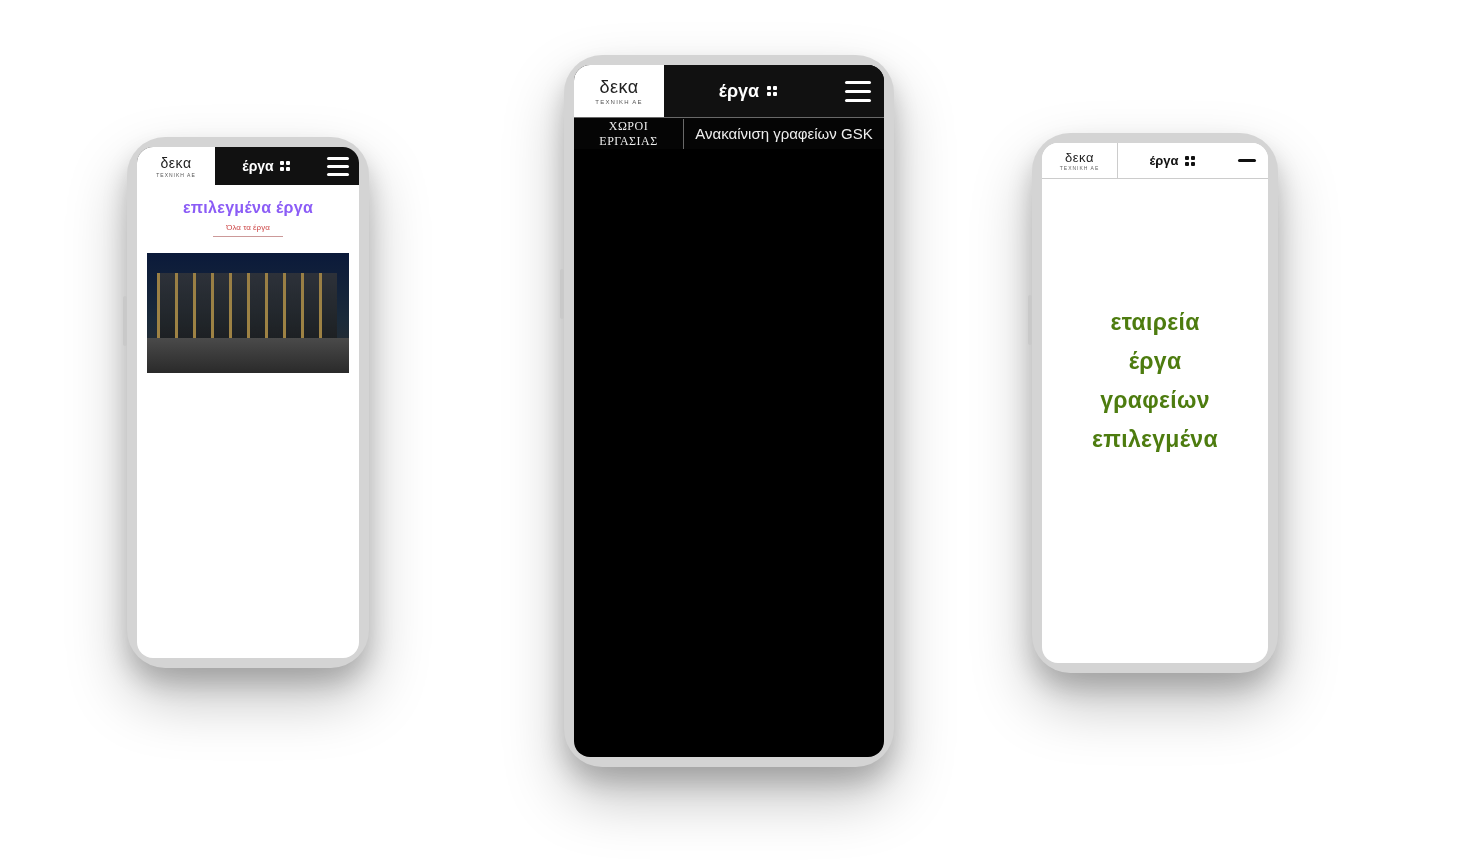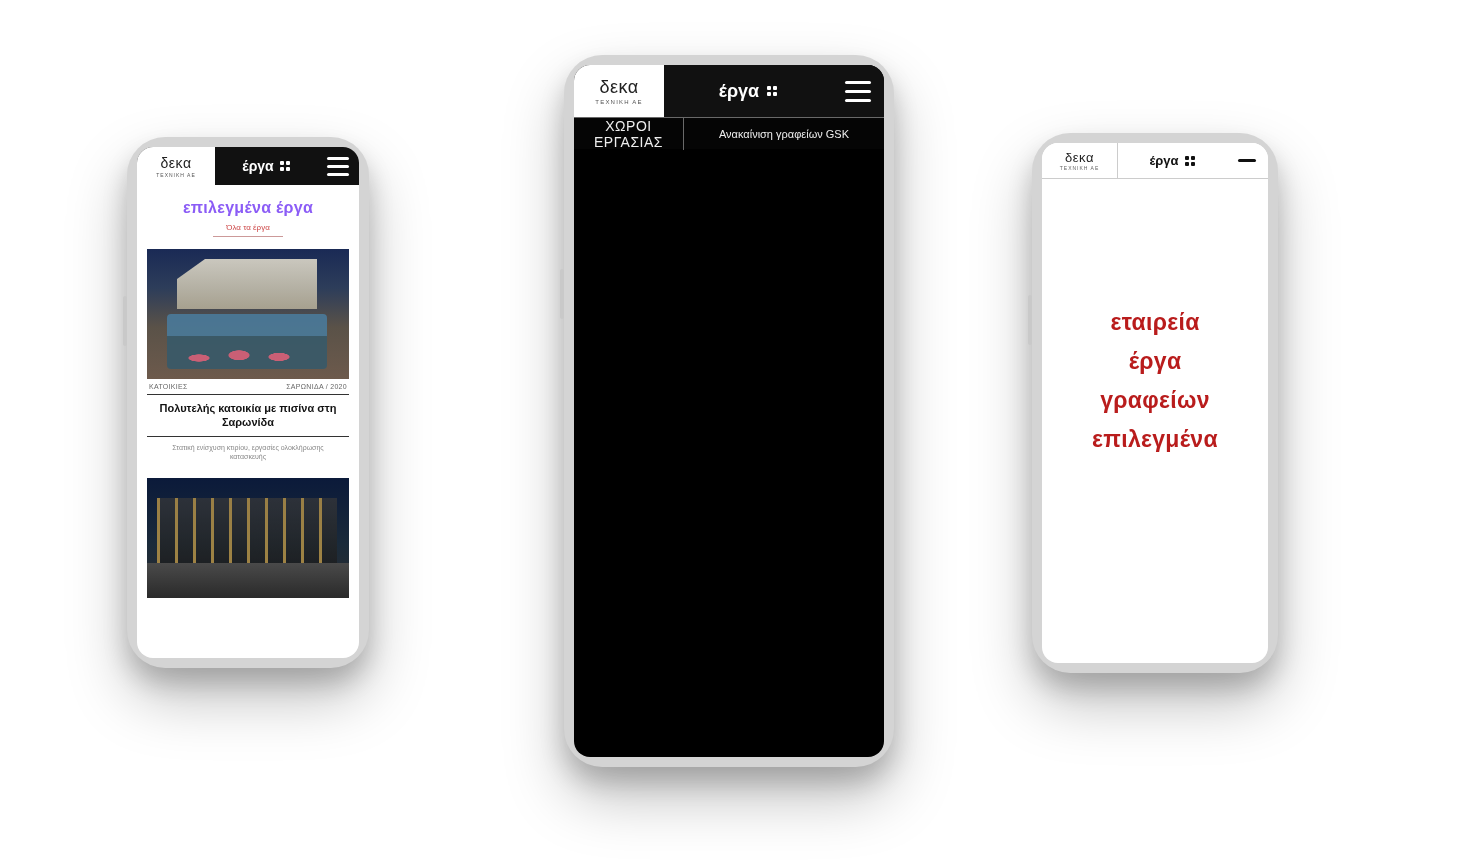--- a/index.html
+++ b/index.html
@@ -284,26 +284,27 @@
     align-items:center;
     background:rgba(10,10,10,.55);
     border-top:1px solid rgba(255,255,255,.4);
     color:#eee;
     font-size:10px;
     backdrop-filter:blur(1px);
   }
   .p2-footer .cat{
     width:110px;
     text-align:center;
-    font-size:14px;
+    font-size:12px;
     letter-spacing:.5px;
     border-right:1px solid rgba(255,255,255,.4);
     padding:0 6px;
-  }
-  .p2-footer .proj{ flex:1; text-align:center; font-size:11px; }
+    font-family:Liberation Serif, serif;
+  }
+  .p2-footer .proj{ flex:1; text-align:center; font-size:15px; }
 
   
   #phone3 { left: 1032px; top: 133px; width: 246px; height: 540px; }
   #phone3 .screen { background:#fff; }
 
   .p3-header {
     display:flex;
     align-items:stretch;
     height:36px;
     border-bottom:1px solid #ccc;
@@ -344,21 +345,21 @@
     display:flex;
     flex-direction:column;
     align-items:center;
     justify-content:center;
     gap:12px;
     padding-bottom:80px;
   }
   .p3-menu a {
     font-size:23px;
     font-weight:700;
-    color:#b91c1c;
+    color:#4d7c0f;
     text-decoration:none;
     letter-spacing:.3px;
   }
 </style>
 </head>
 <body>
 
 <div id="phone1" class="phone">
   <div class="screen">
 
@@ -380,29 +381,20 @@
         <span></span>
           <span></span>
           <span></span>
       </div>
     </div>
 
     <div class="p1-body">
       <div class="p1-h1">επιλεγμένα έργα</div>
       <div class="p1-sub">Όλα τα έργα</div>
 
-      <div class="p1-card">
-        <div class="img"></div>
-        <div class="p1-meta">
-          <span>ΚΑΤΟΙΚΙΕΣ</span>
-          <span>ΣΑΡΩΝΙΔΑ / 2020</span>
-        </div>
-        <div class="p1-title">Πολυτελής κατοικία με πισίνα στη Σαρωνίδα</div>
-        <div class="p1-desc">Στατική ενίσχυση κτιρίου, εργασίες ολοκλήρωσης κατασκευής</div>
-      </div>
 
       <div class="p1-card2">
         <div class="img2"></div>
       </div>
     </div>
 
   </div>
 </div>
 
 <div id="phone2" class="phone">

